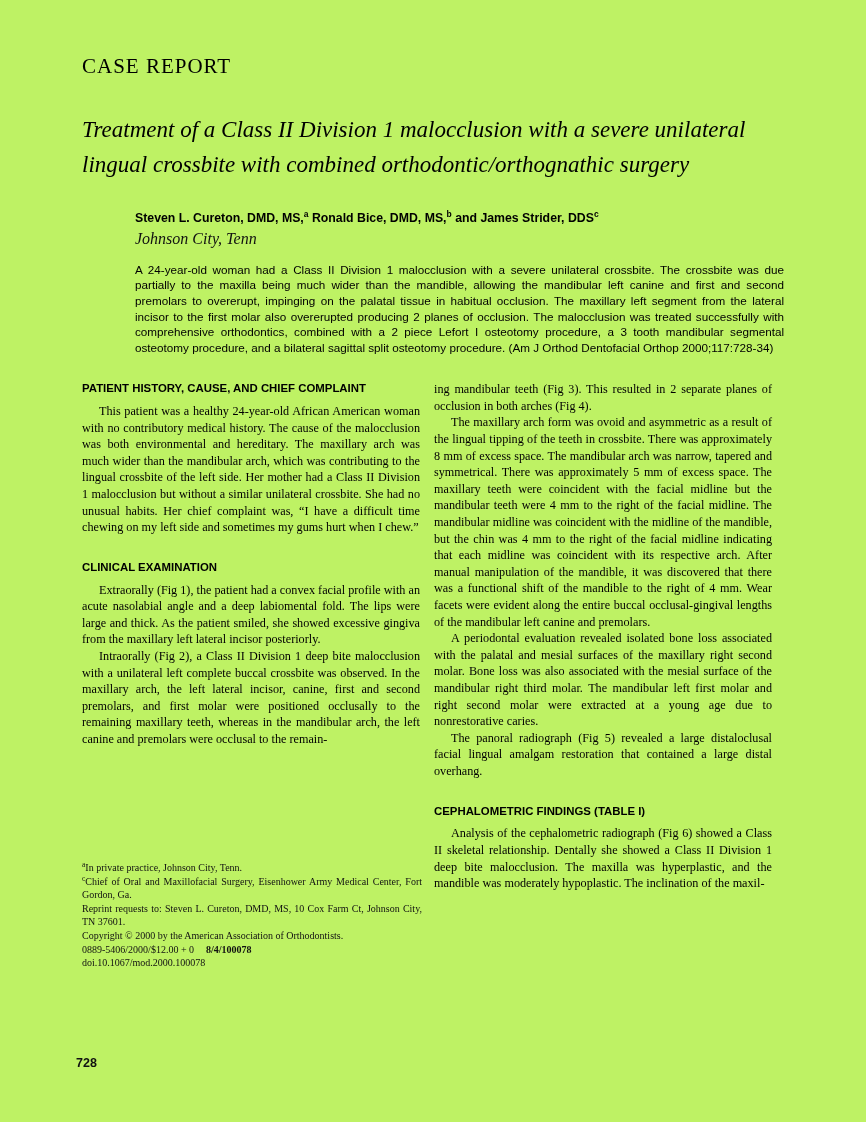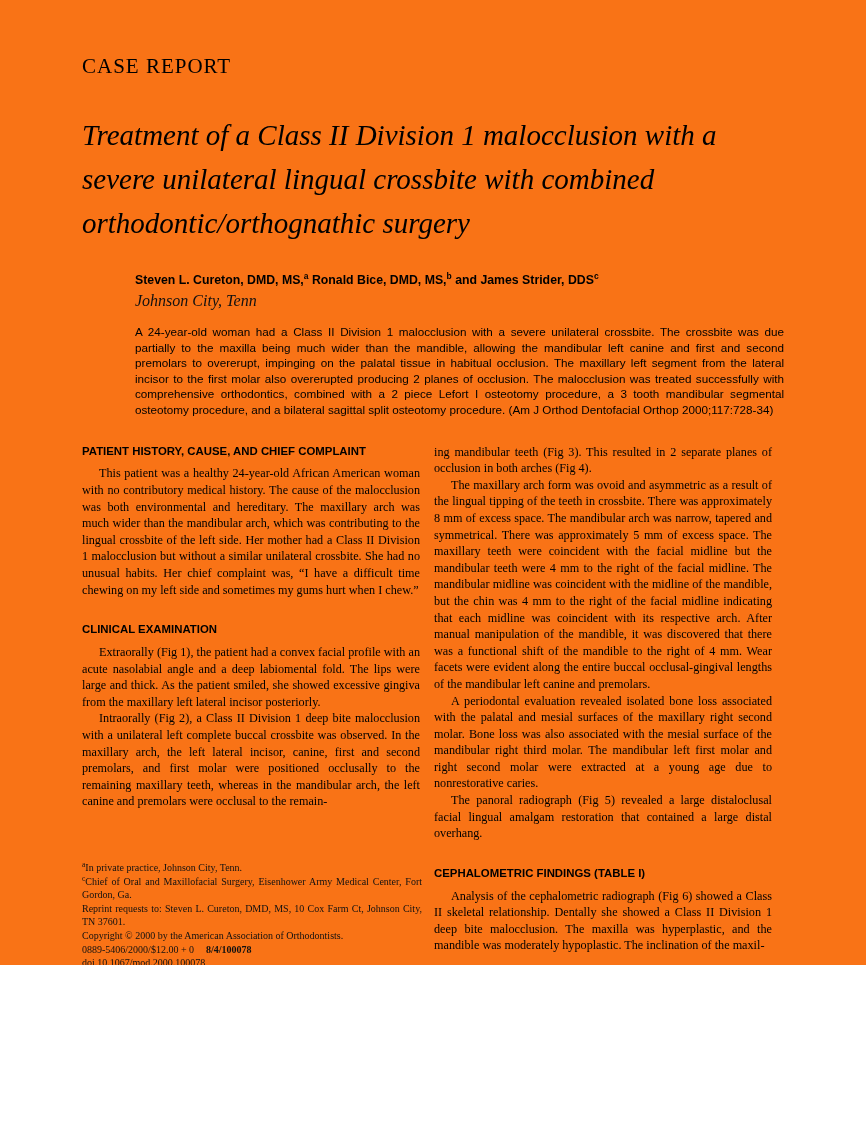--- a/index.html
+++ b/index.html
@@ -1,29 +1,29 @@
 <!DOCTYPE html>
 <html><head>
 <meta charset="utf-8">
 <style>
   * { margin:0; padding:0; box-sizing:border-box; }
   html,body { background:#ffffff; }
   body { width:866px; height:1122px; font-family:"Liberation Serif", serif; color:#111; }
-  .page { position:relative; width:866px; height:965px; background:#f97316; overflow:hidden; }
+  .page { position:relative; width:866px; height:1122px; background:#bef264; overflow:hidden; }
   .content { position:absolute; left:82px; top:54px; width:702px; }
 
   .kicker {
     font-family:"Liberation Serif", serif;
     font-size:21px; letter-spacing:1px; font-weight:500; color:#000;
   }
   .title {
     margin-top:34px;
     font-family:"Liberation Serif", serif;
     font-style:italic; font-weight:normal;
-    font-size:29px; line-height:1.52; color:#000;
+    font-size:23px; line-height:1.52; color:#000;
   }
   .byline { margin-left:53px; margin-top:28px; }
   .authors {
     font-family:"Liberation Sans", sans-serif;
     font-weight:bold; font-size:12.3px; color:#000;
   }
   .authors sup { font-size:8.5px; vertical-align:super; line-height:0; }
   .location { font-style:italic; font-size:16px; margin-top:5px; }
   .abstract {
     margin-top:14px;

